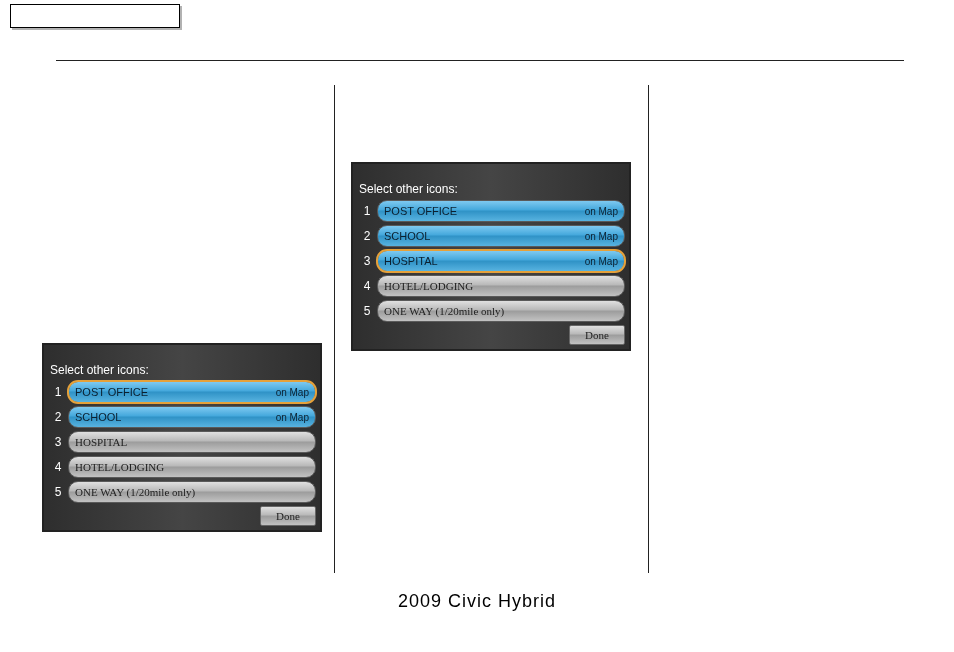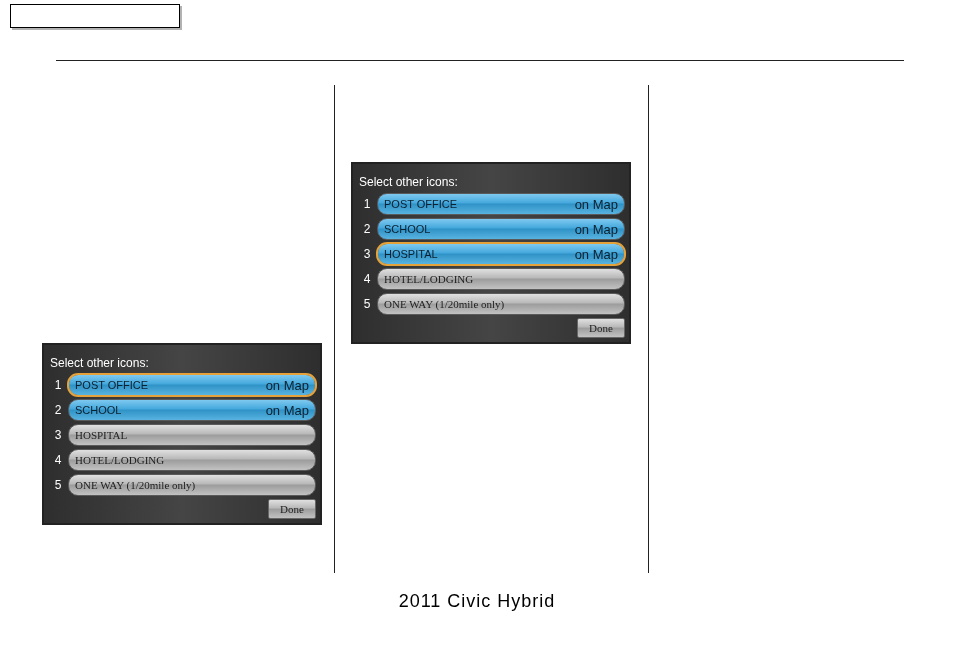--- a/index.html
+++ b/index.html
@@ -54,21 +54,21 @@
     text-align: center;
     font-size: 18px;
     letter-spacing: 1px;
     font-family: Arial, Helvetica, sans-serif;
   }
   .nav-screen {
     position: absolute;
     width: 280px;
     border: 2px solid #222;
     background: linear-gradient(90deg,#2e2e2e 0%, #454545 50%, #2e2e2e 100%);
-    padding: 9px 4px 4px 4px;
+    padding: 16px 4px 4px 4px;
     font-family: Verdana, Arial, sans-serif;
   }
   .nav-screen .title {
     color: #fff;
     font-size: 12px;
     padding: 2px 2px 4px 2px;
   }
   .nav-row {
     display: flex;
     align-items: stretch;
@@ -103,30 +103,30 @@
   }
   .sel {
     background: linear-gradient(180deg,#7ec9f0 0%, #44a8dc 45%, #2f92c6 50%, #58b3e0 100%);
     color: #0b2030;
   }
   .highlight {
     outline: 2px solid #e5a13a;
     outline-offset: -1px;
   }
   .onmap {
-    font-size: 13px;
+    font-size: 10px;
     color: #0b2030;
   }
   .done-row {
     display: flex;
     justify-content: flex-end;
     margin-top: 2px;
   }
   .done-btn {
-    width: 48px;
+    width: 56px;
     height: 20px;
     font-size: 11px;
     display: flex;
     align-items: center;
     justify-content: center;
     border: 1px solid #666;
     border-radius: 2px;
   }
   .screen-a { top: 343px; left: 42px; }
   .screen-b { top: 162px; left: 351px; }
@@ -220,13 +220,13 @@
           <span>ONE WAY (1/20mile only)</span>
           <span class="onmap"></span>
         </div>
       </div>
     </div>
   <div class="done-row">
     <div class="done-btn steel">Done</div>
   </div>
 </div>
 
-<div class="footer-text">2011  Civic  Hybrid</div>
+<div class="footer-text">2009  Civic  Hybrid</div>
 
 </body></html>

